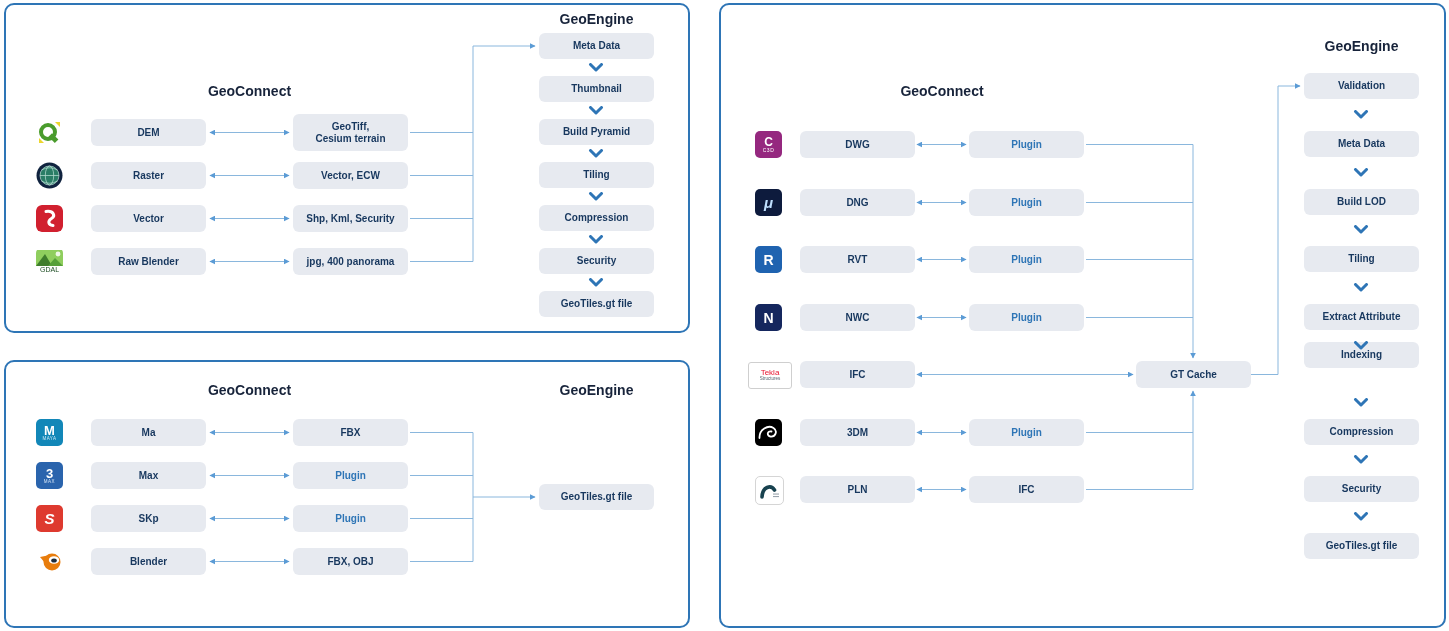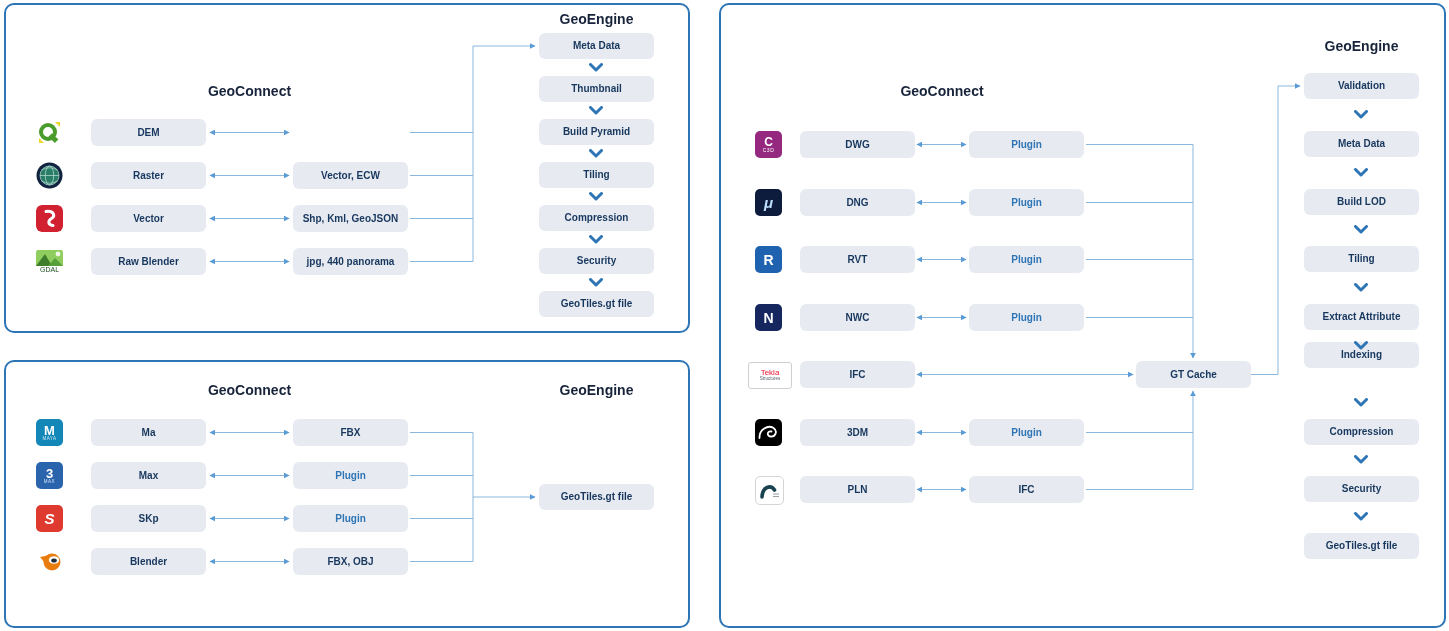--- a/index.html
+++ b/index.html
@@ -79,23 +79,27 @@
       <circle cx="22" cy="4" r="2.4" fill="#eef7e6"></circle>
     </svg>
     <div class="icon-label" style="color:#1d4d23;font-size:7px">GDAL</div>
   </div>
 
   <div class="box" style="left:85px;top:114px">DEM</div>
   <div class="box" style="left:85px;top:157px">Raster</div>
   <div class="box" style="left:85px;top:200px">Vector</div>
   <div class="box" style="left:85px;top:243px">Raw Blender</div>
 
+  <div class="box" style="left:287px;top:109px;height:37px">
+    <span>GeoTiff,</span>
+    <span>Cesium terrain</span>
+  </div>
   <div class="box" style="left:287px;top:157px">Vector, ECW</div>
-  <div class="box" style="left:287px;top:200px">Shp, Kml, GeoJSON</div>
-  <div class="box" style="left:287px;top:243px">jpg, 440 panorama</div>
+  <div class="box" style="left:287px;top:200px">Shp, Kml, Security</div>
+  <div class="box" style="left:287px;top:243px">jpg, 400 panorama</div>
 
   <div class="box pipe" style="left:533px;top:28px">Meta Data</div>
   <div class="box pipe" style="left:533px;top:71px">Thumbnail</div>
   <div class="box pipe" style="left:533px;top:114px">Build Pyramid</div>
   <div class="box pipe" style="left:533px;top:157px">Tiling</div>
   <div class="box pipe" style="left:533px;top:200px">Compression</div>
   <div class="box pipe" style="left:533px;top:243px">Security</div>
   <div class="box pipe" style="left:533px;top:286px">GeoTiles.gt file</div>
 
   <svg class="chev" style="left:582px;top:58px" viewBox="0 0 16 10">

